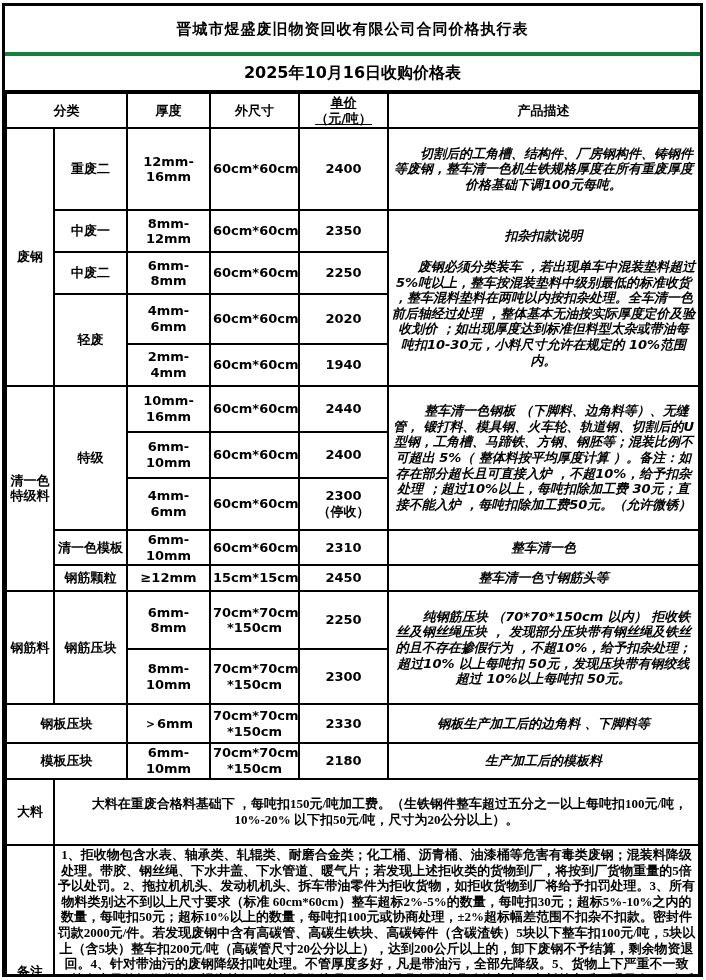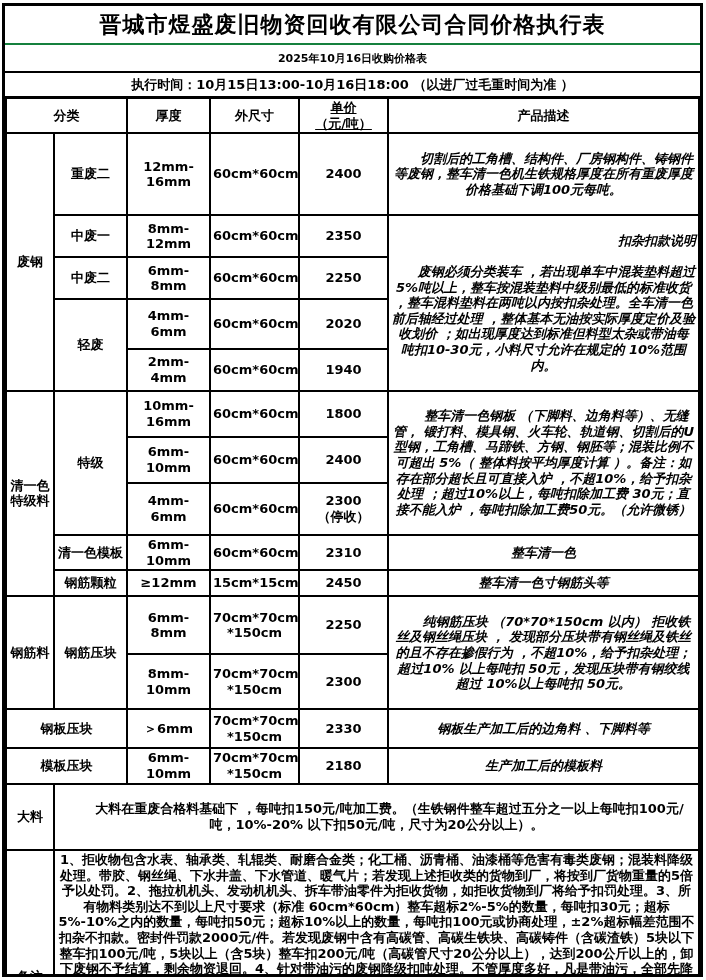--- a/index.html
+++ b/index.html
@@ -13,30 +13,30 @@
   }
   .doc {
     margin: 3px 2px 0 2px;
     border: 3px solid #000;
     width: 701px;
     height: 974px;
     overflow: hidden;
     background: #fff;
   }
   .title-row {
-    height: 39px;
-    border-bottom: 2px solid #15803d;
+    height: 50px;
+    border-bottom: 4px solid #15803d;
     display: flex; align-items: center; justify-content: center;
-    font-size: 22px; letter-spacing: 1px;
+    font-size: 15px; letter-spacing: 1px;
   }
   .subtitle-row {
-    height: 28px;
+    height: 36px;
     border-bottom: 2px solid #000;
     display: flex; align-items: center; justify-content: center;
-    font-size: 11px;
+    font-size: 16px;
   }
   .exec-row {
     height: 24px;
     border-bottom: 1px solid #000;
     display: flex; align-items: center; justify-content: center;
     font-size: 13px;
   }
   table.main {
     border-collapse: collapse;
     width: 100%;
@@ -57,39 +57,39 @@
   td.desc-cell {
     font-size: 11.5px;
     text-align: left;
     padding: 2px 6px;
     line-height: 1.32;
     text-align: justify;
     font-style: italic;
   }
   td.desc-center { text-align: center; font-size: 12.5px; }
   .indent { text-indent: 2em; }
-  .desc-title { text-align: right; text-indent: 0; }
+  .desc-title { text-align: center; text-indent: 0; }
   td.group-cell { font-size: 14px; }
   td.name-cell { font-size: 14px; border-radius: 18px; }
   td.dalia-text, td.notes-text {
     font-size: 11.5px;
     text-align: left;
     padding: 2px 6px;
     line-height: 1.35;
+    font-family: Liberation Serif, serif;
   }
   td.notes-text { font-size: 10.8px; line-height: 1.42; padding: 6px 6px 2px 6px; text-align: justify; }
 </style>
 </head>
 <body>
 
 <div class="doc">
 
   <div class="title-row">晋城市煜盛废旧物资回收有限公司合同价格执行表</div>
   <div class="subtitle-row">2025年10月16日收购价格表</div>
-  <div class="exec-row">执行时间：10月15日13:00-10月16日18:00 （以进厂过毛重时间为准 ）</div>
 
   <table class="main">
     <colgroup>
       <col style="width:48px">
         <col style="width:73px">
         <col style="width:83px">
       <col style="width:89px">
         <col style="width:89px">
         <col>
     </colgroup>
@@ -146,21 +146,21 @@
       <td>60cm*60cm</td>
       <td>1940</td>
     </tr>
 
     <tr style="height:46px">
       <td class="group-cell" rowspan="5">清一色
 特级料</td>
       <td class="name-cell" rowspan="3">特级</td>
       <td>10mm-16mm</td>
       <td>60cm*60cm</td>
-      <td>1800</td>
+      <td>2440</td>
       <td class="desc-cell" rowspan="3">
         <div class="indent">整车清一色钢板 （下脚料、边角料等）、无缝管， 锻打料、模具钢、火车轮、轨道钢、切割后的U型钢，工角槽、马蹄铁、方钢、钢胚等；混装比例不可超出 5%（ 整体料按平均厚度计算 ）。备注：如存在部分超长且可直接入炉 ，不超10%，给予扣杂处理 ；超过10%以上，每吨扣除加工费 30元；直接不能入炉 ，每吨扣除加工费50元。（允许微锈）</div>
       </td>
     </tr>
 
     <tr style="height:46px">
       <td>6mm-10mm</td>
       <td>60cm*60cm</td>
       <td>2400</td>
     </tr>

